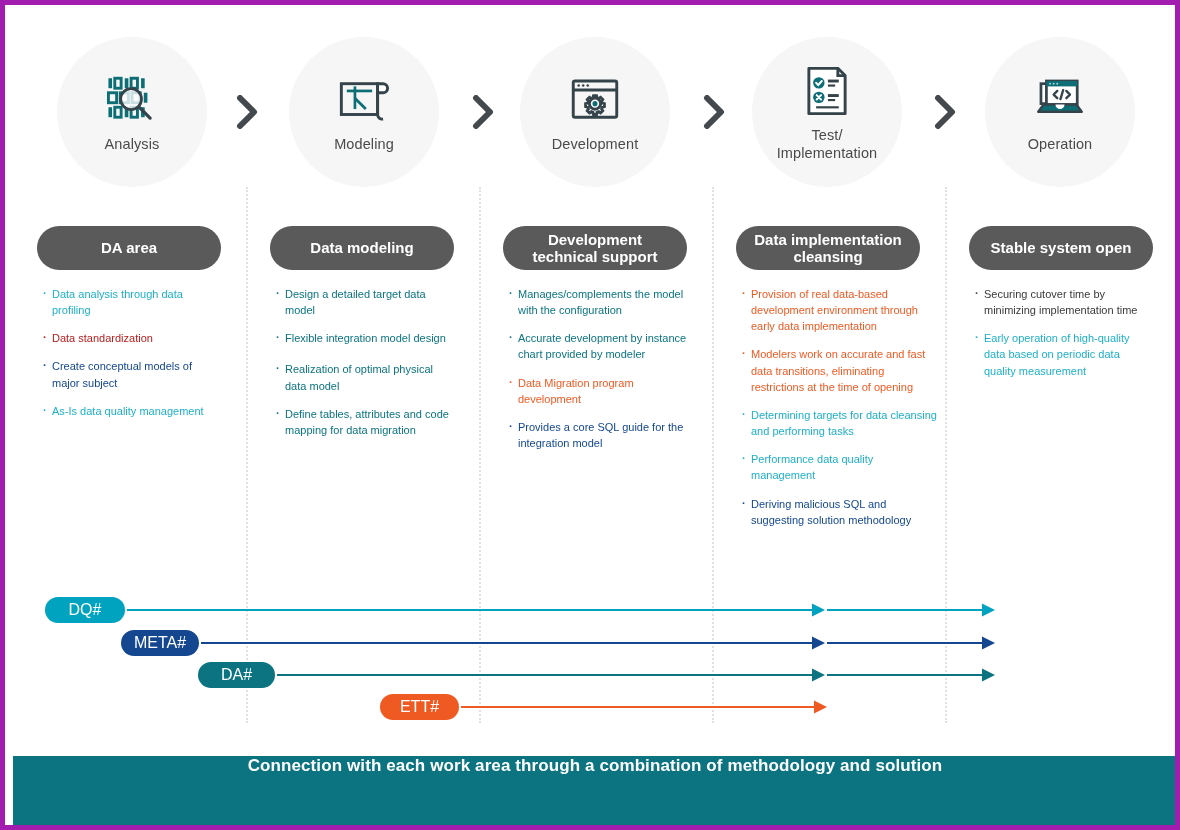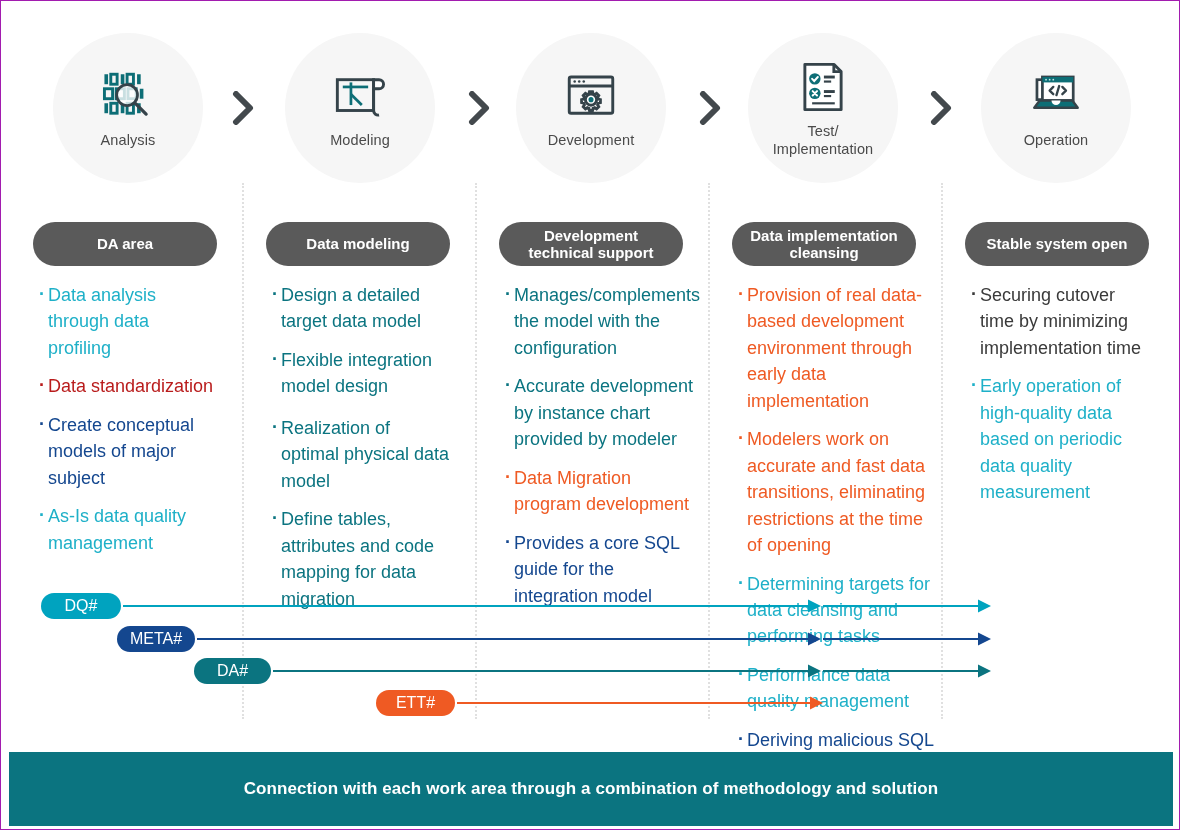--- a/index.html
+++ b/index.html
@@ -8,21 +8,21 @@
     background: #ffffff;
   }
   body {
     font-family: "Liberation Sans", "DejaVu Sans", sans-serif;
   }
   #root {
     position: relative;
     width: 1180px;
     height: 830px;
     background: #ffffff;
-    border: 1px solid #a21caf;
+    border: 5px solid #a21caf;
     box-sizing: border-box;
     overflow: hidden;
     padding-left: 11px;
   }
 
   
   .divider {
     position: absolute;
     top: 182px;
     width: 1px;
@@ -77,21 +77,21 @@
     justify-content: center;
     text-align: center;
     line-height: 1.15;
     box-sizing: border-box;
     padding: 0 8px;
   }
 
   
   .bullets {
     position: absolute;
-    font-size: 18px;
+    font-size: 11px;
     line-height: 1.47;
   }
   .bullets li {
     list-style: none;
     margin: 0 0 12px 0;
     padding-left: 9px;
     position: relative;
   }
   .bullets li:last-child { margin-bottom: 0; }
   .bullets li::before {
@@ -126,21 +126,21 @@
 
   
   .footer {
     position: absolute;
     left: 8px;
     top: 751px;
     width: 1164px;
     height: 74px;
     background: #0b7480;
     display: flex;
-    align-items: center;
+    align-items: flex-start;
     justify-content: center;
   }
   .footer-text {
     color: #ffffff;
     font-size: 17px;
     font-weight: bold;
     letter-spacing: .1px;
   }
 </style>
 </head>

